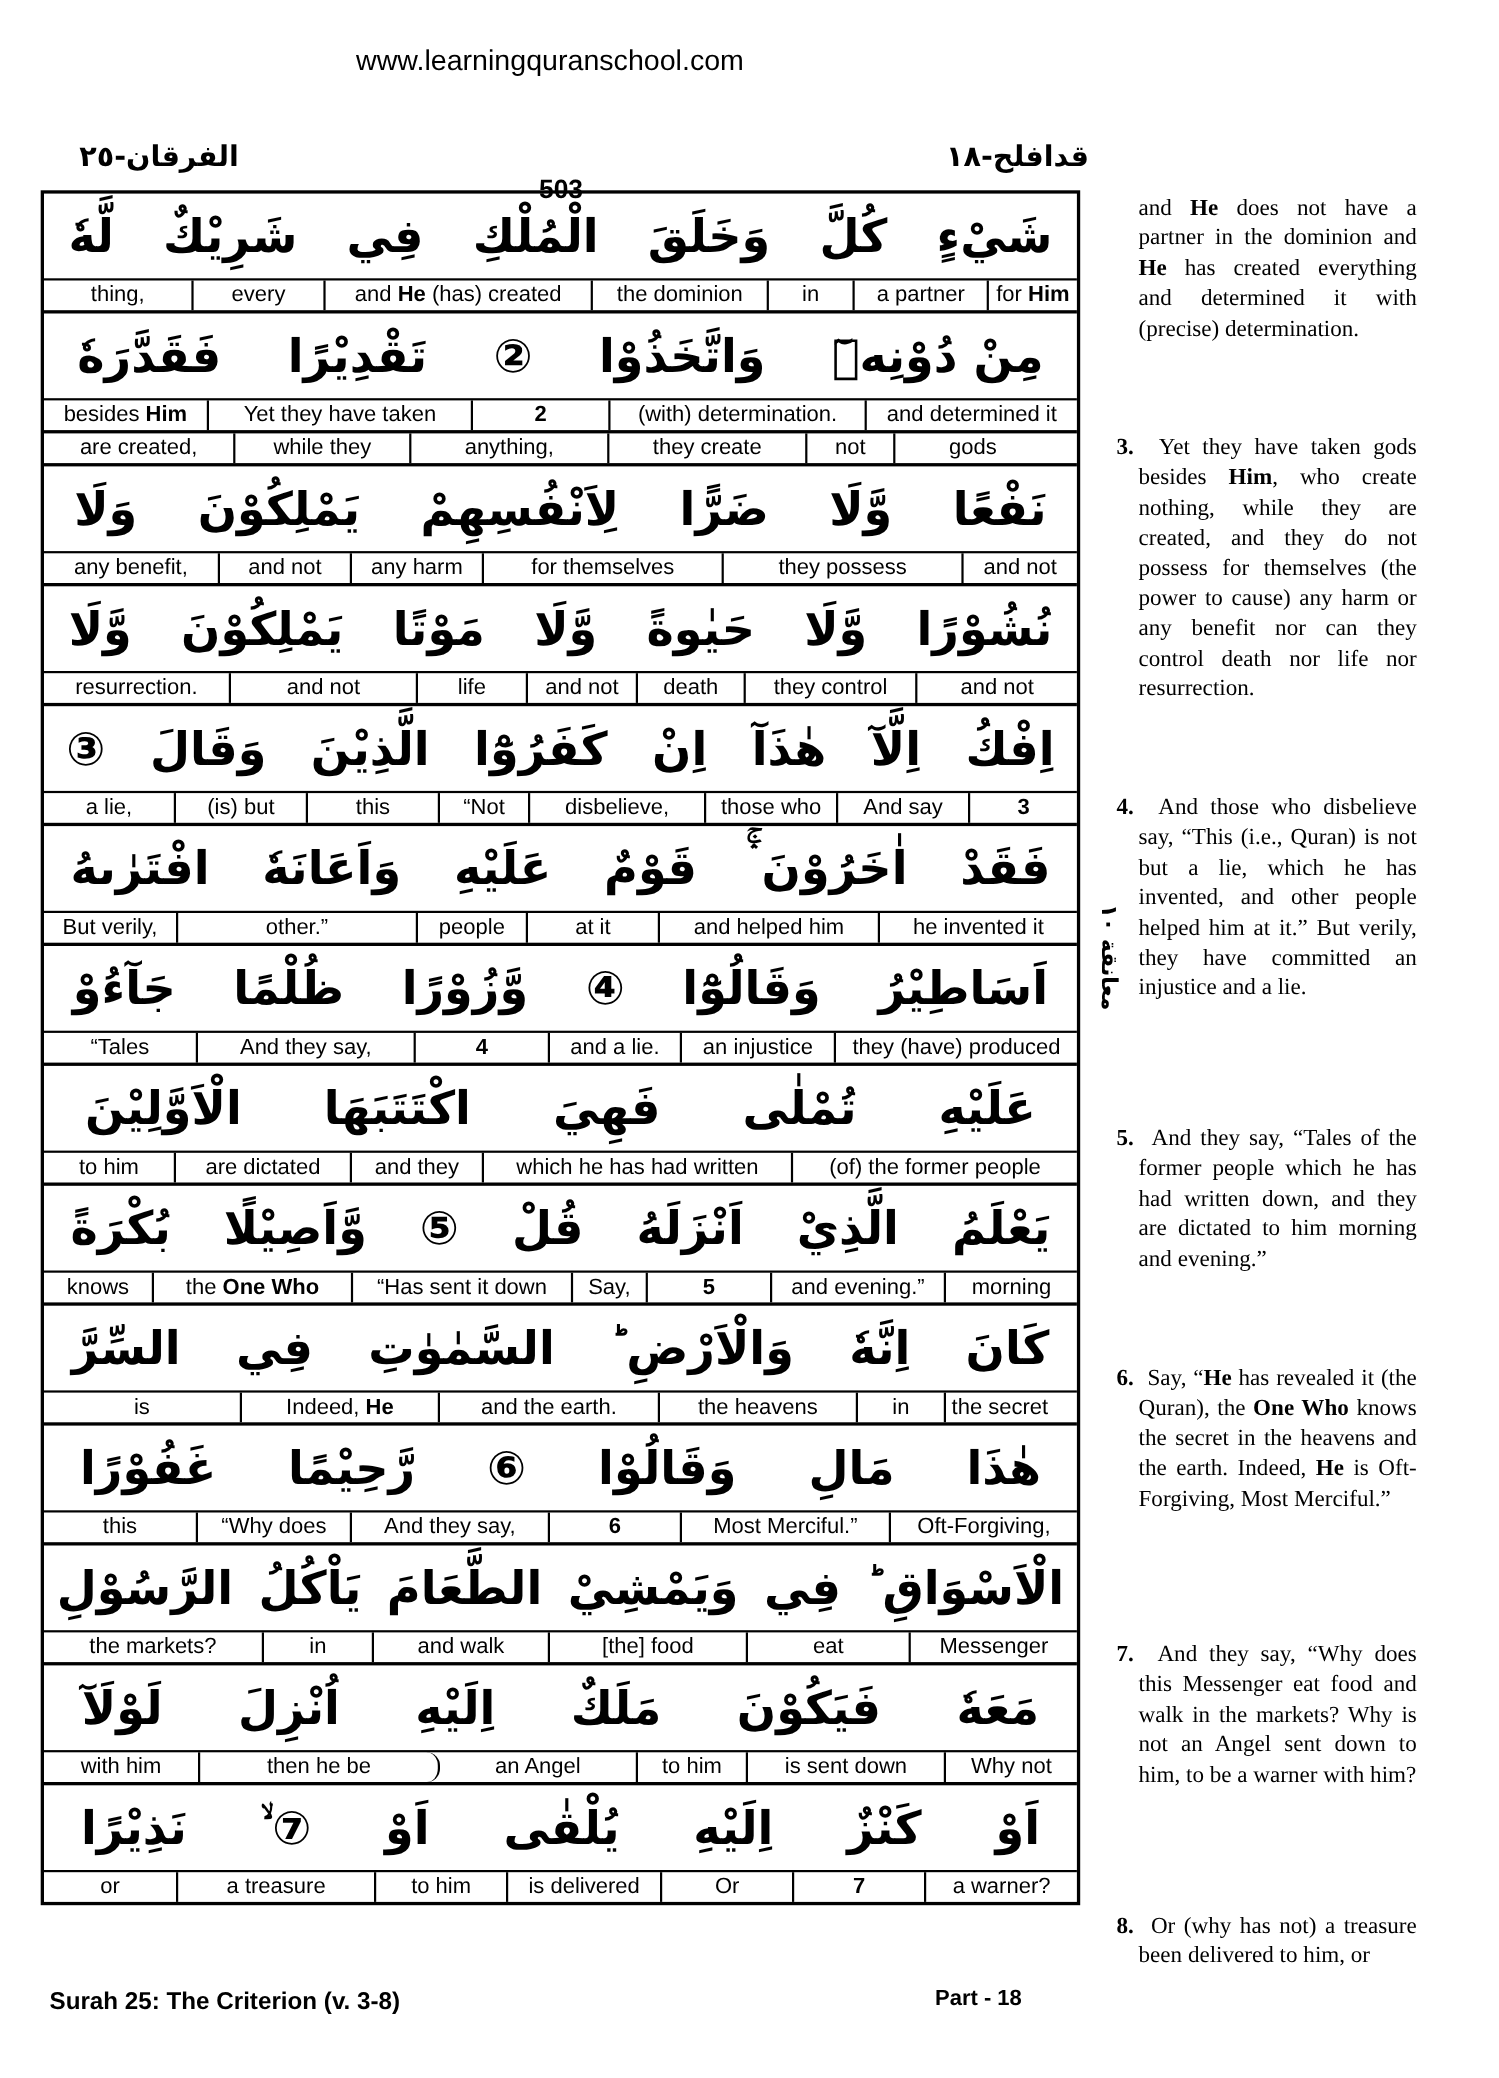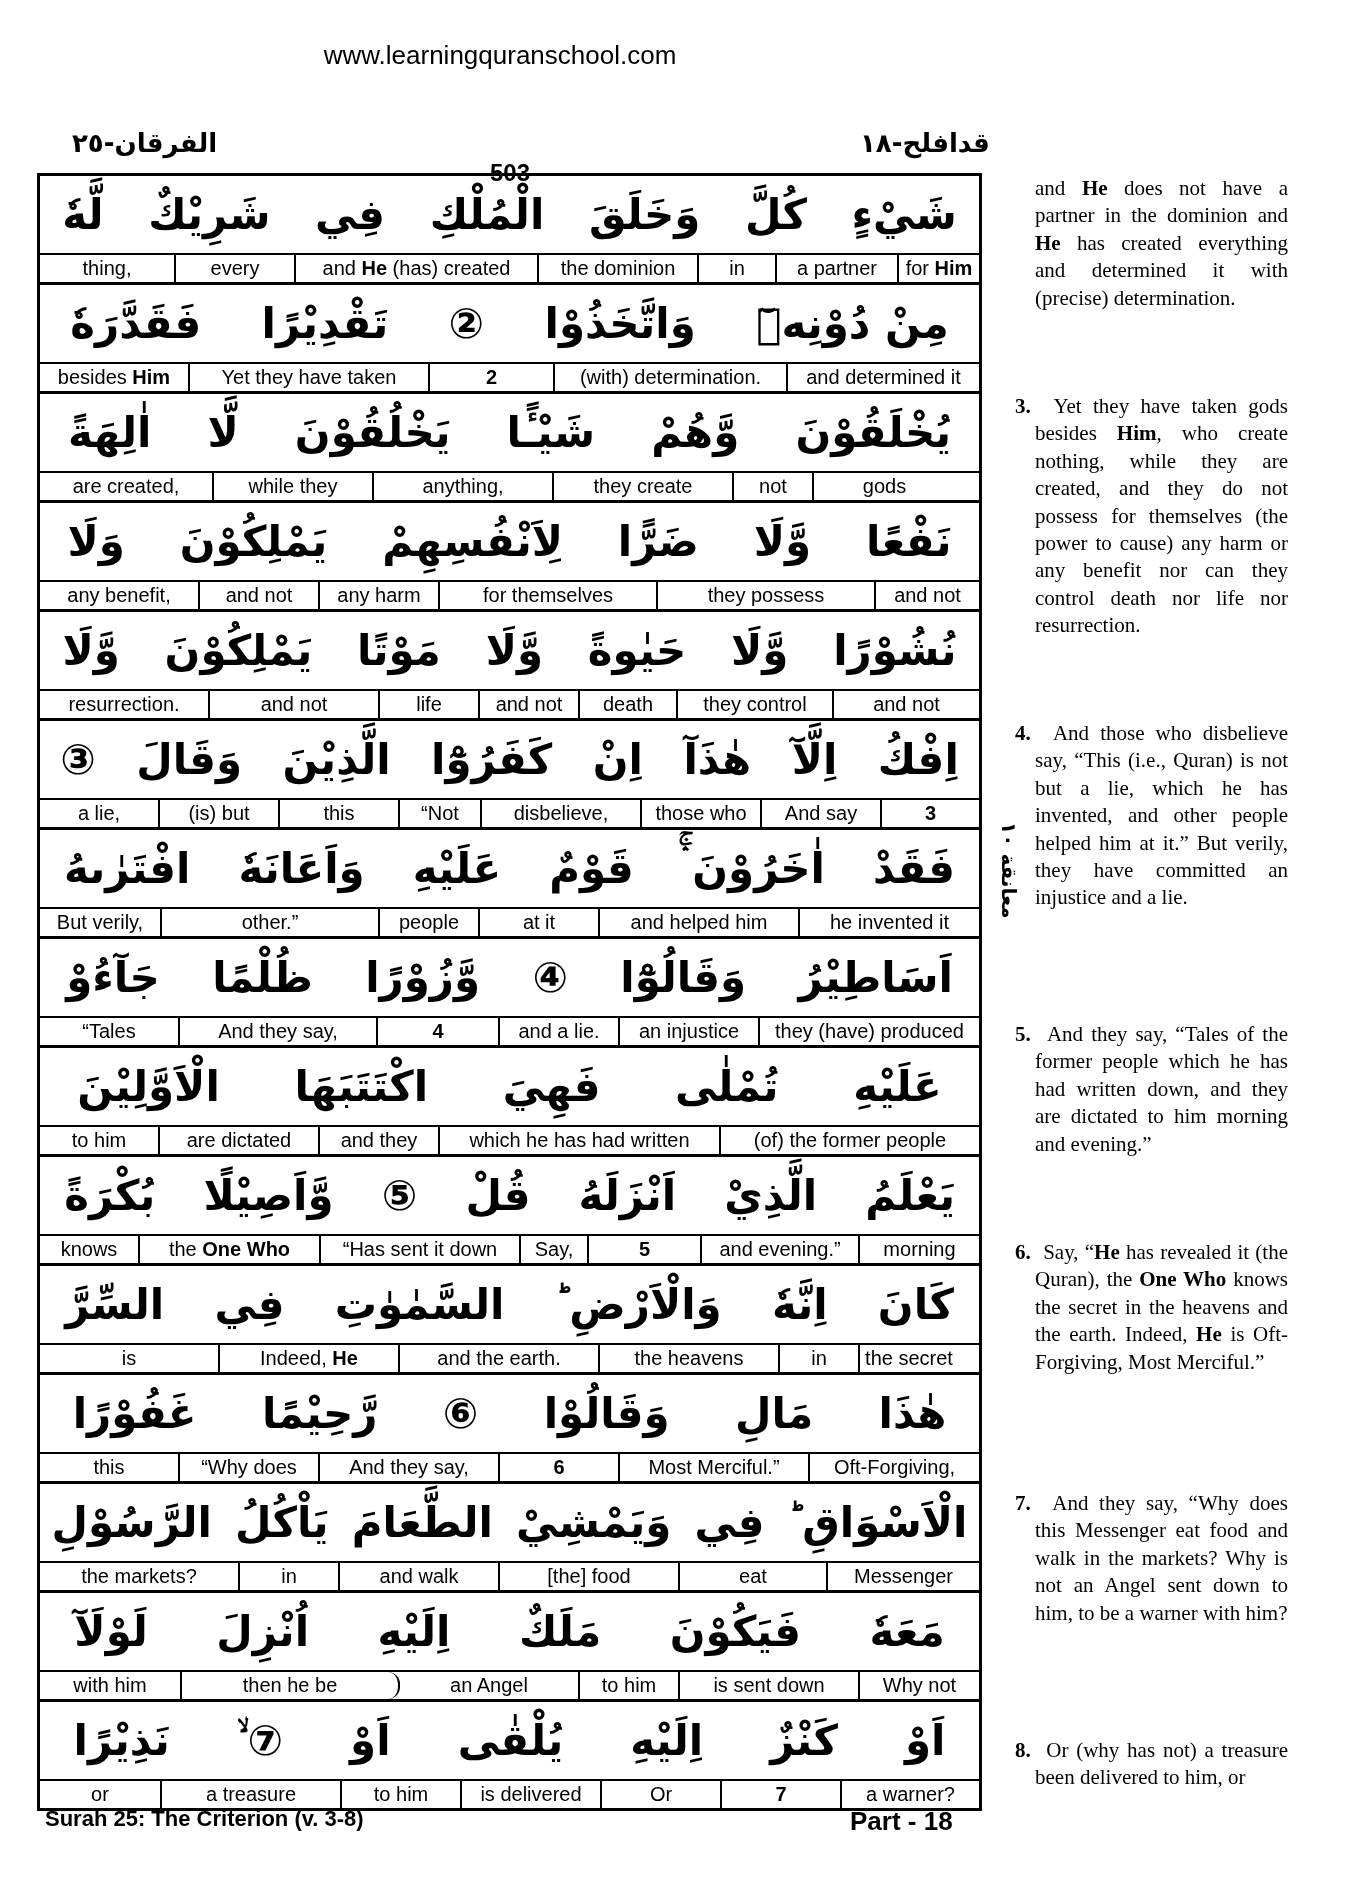--- a/index.html
+++ b/index.html
@@ -17,21 +17,21 @@
   .ar-word{padding:0 6px;white-space:nowrap;}
   .en-row{height:27px;display:flex;flex-direction:row;}
   .en-cell{border-right:2px solid #000;box-sizing:border-box;text-align:center;font-family:"Liberation Sans",sans-serif;font-size:20px;line-height:27px;white-space:nowrap;overflow:hidden;}
   .en-cell:last-child{border-right:none;}
   .en-cell b{font-weight:bold;}
   .num{font-weight:bold;}
   .side{position:absolute;left:1035px;width:253px;font-family:"Liberation Serif",serif;font-size:21px;line-height:27.4px;text-align:justify;}
   .side .vn{font-weight:bold;margin-left:-20px;}
   .margin-note{position:absolute;left:985px;top:820px;width:36px;height:100px;font-family:"DejaVu Sans",sans-serif;font-weight:bold;font-size:20px;writing-mode:vertical-rl;text-align:center;}
   .footer-left{position:absolute;top:1806px;left:45px;font-family:"Liberation Sans",sans-serif;font-weight:bold;font-size:22px;}
-  .footer-right{position:absolute;top:1806px;left:850px;font-family:"Liberation Sans",sans-serif;font-weight:bold;font-size:26px;text-align:right;}
+  .footer-right{position:absolute;top:1806px;left:850px;font-family:"Liberation Sans",sans-serif;font-weight:bold;font-size:20px;text-align:right;}
 </style>
 </head>
 <body>
 
 <div class="site-url">www.learningquranschool.com</div>
 <div class="hdr hdr-left">الفرقان-٢٥</div>
 <div class="page-num">503</div>
 <div class="hdr hdr-right">قدافلح-١٨</div>
 
 <div class="table" id="word-table">
@@ -65,28 +65,20 @@
       </div>
       <div class="en-row">
         <div class="en-cell" style="width: 150px;">besides <b>Him</b></div>
         <div class="en-cell" style="width: 240px;">Yet they have taken</div>
         <div class="en-cell num" style="width: 125px;">2</div>
         <div class="en-cell" style="width: 233px;">(with) determination.</div>
         <div class="en-cell" style="width: 191px;">and determined it</div>
       </div>
     </div>
     <div class="block">
-      <div class="ar-row">
-        <span class="ar-word">اٰلِهَةً</span>
-        <span class="ar-word">لَّا</span>
-        <span class="ar-word">يَخْلُقُوْنَ</span>
-        <span class="ar-word">شَيْـًٔا</span>
-        <span class="ar-word">وَّهُمْ</span>
-        <span class="ar-word">يُخْلَقُوْنَ</span>
-      </div>
       <div class="en-row">
         <div class="en-cell" style="width: 174px;">are created,</div>
         <div class="en-cell" style="width: 160px;">while they</div>
         <div class="en-cell" style="width: 180px;">anything,</div>
         <div class="en-cell" style="width: 180px;">they create</div>
         <div class="en-cell" style="width: 80px;">not</div>
         <div class="en-cell" style="width: 141px;">gods</div>
       </div>
     </div>
     <div class="block">

